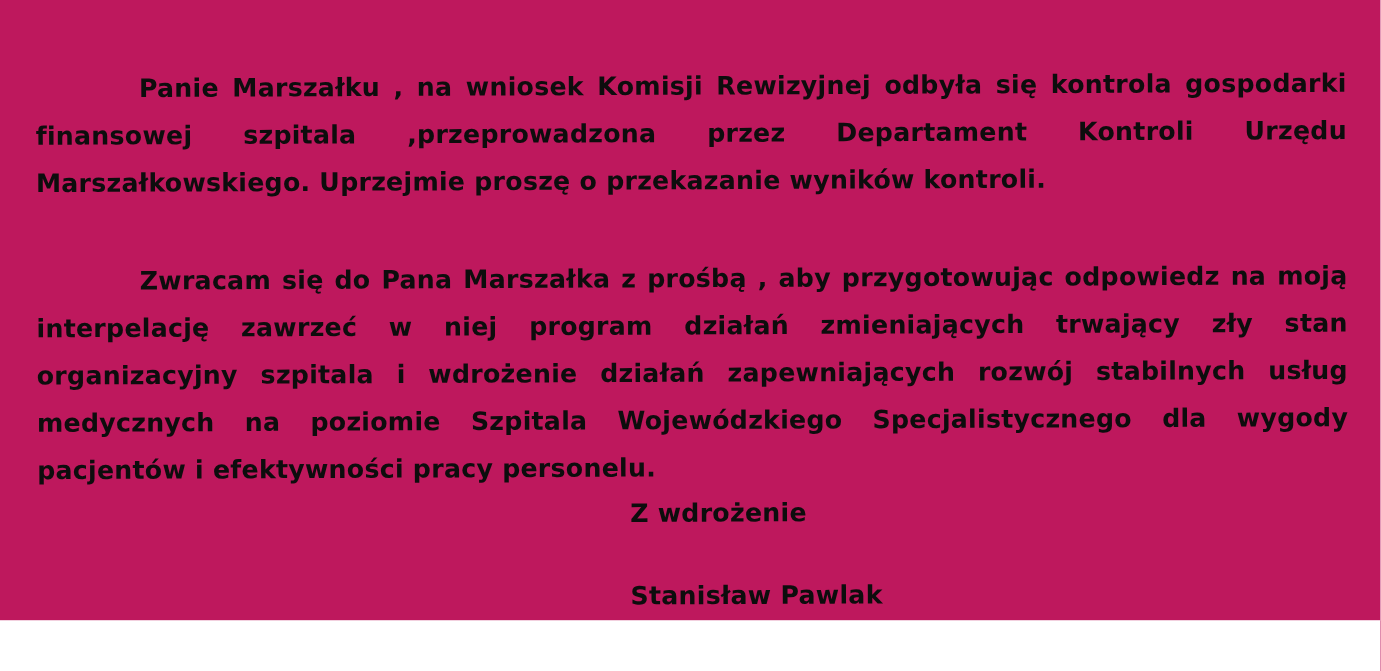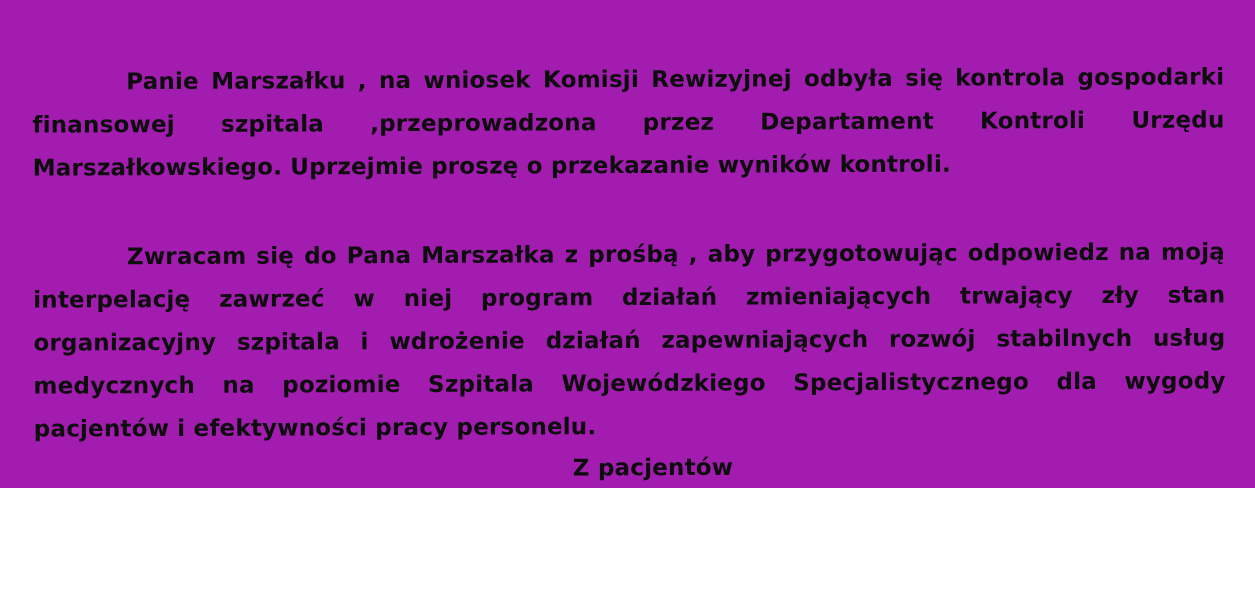--- a/index.html
+++ b/index.html
@@ -3,22 +3,22 @@
 <meta charset="utf-8">
 <style>
   html, body {
     margin: 0;
     padding: 0;
     background: #ffffff;
   }
   .page {
     position: relative;
     width: 1255px;
-    height: 488px;
-    background: #a21caf;
+    height: 564px;
+    background: #be185d;
     overflow: hidden;
     font-family: "DejaVu Sans", "Liberation Sans", sans-serif;
     color: #0d0d0d;
     -webkit-font-smoothing: antialiased;
   }
   .scan-body {
     position: absolute;
     left: 33px;
     right: 30px;
     top: 58px;
@@ -63,17 +63,17 @@
 <body>
 
 <div class="page">
 
   <div class="scan-body">
     <p class="para">Panie Marszałku , na wniosek Komisji Rewizyjnej odbyła się kontrola gospodarki finansowej szpitala ,przeprowadzona przez Departament Kontroli Urzędu Marszałkowskiego. Uprzejmie proszę o przekazanie wyników kontroli.</p>
     <p class="para">Zwracam się do Pana Marszałka z prośbą , aby przygotowując odpowiedz na moją interpelację zawrzeć w niej program działań zmieniających trwający zły stan organizacyjny szpitala i wdrożenie działań zapewniających rozwój stabilnych usług medycznych na poziomie Szpitala Wojewódzkiego Specjalistycznego dla wygody pacjentów i efektywności pracy personelu.</p>
   </div>
 
   <div class="closing-block">
-    <div class="closing-line">Z pacjentów</div>
+    <div class="closing-line">Z wdrożenie</div>
     <div class="signature-line">Stanisław Pawlak</div>
   </div>
 
 </div>
 
 </body></html>

